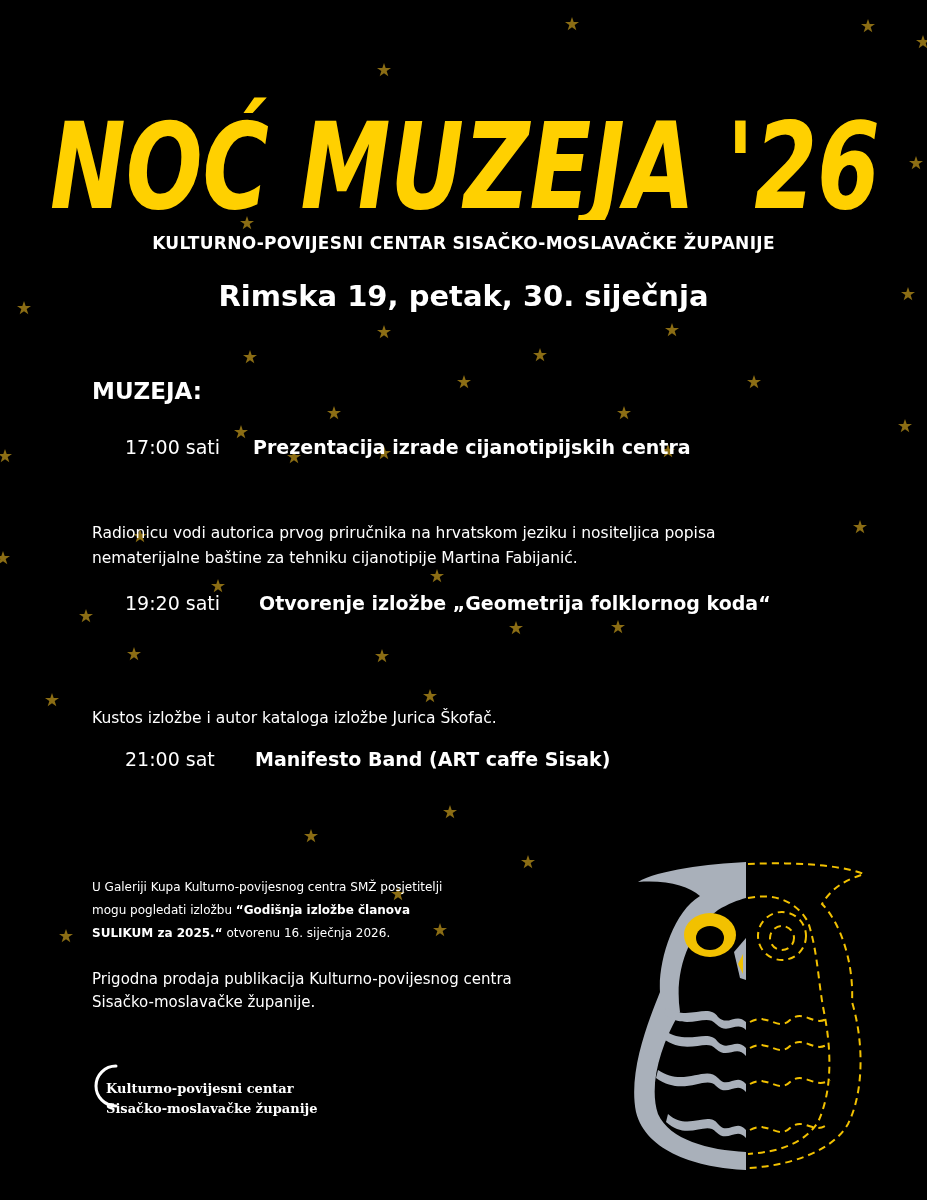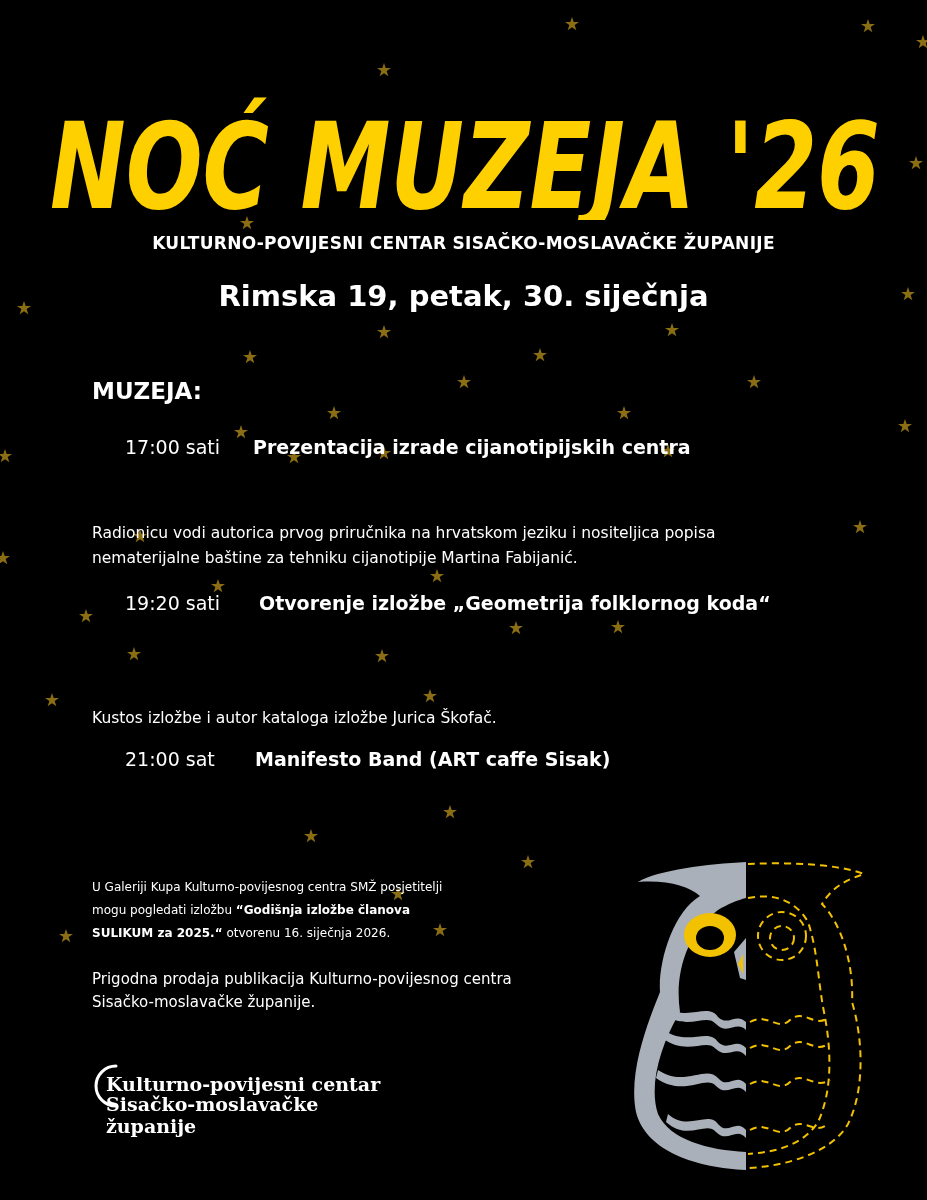--- a/index.html
+++ b/index.html
@@ -34,21 +34,21 @@
     .desc.d1 { top: 484px; }
     .desc.d2 { top: 669px; }
 
     .info { position: absolute; left: 92px; top: 876px; width: 520px; font-size: 12px; line-height: 23px; }
     .info b { font-weight: bold; }
     .info2 { position: absolute; left: 92px; top: 968px; width: 520px; font-size: 15px; line-height: 23px; }
 
     .logo { position: absolute; left: 88px; top: 1062px; width: 320px; height: 60px; }
     .logo .arc { position: absolute; left: 0; top: 0; width: 48px; height: 48px; }
     .logo .line { position: absolute; left: 18px; font-family: "DejaVu Serif", serif; font-weight: bold;
-      font-size: 19px; }
+      font-size: 13px; margin-top: 8px; }
     .logo .l1 { top: 11px; }
     .logo .l2 { top: 31px; }
 
     .owl { position: absolute; left: 618px; top: 852px; width: 250px; height: 320px; }
     .owl svg { width: 100%; height: 100%; display: block; }
   </style>
 </head>
 <body>
 
 <div class="poster">

